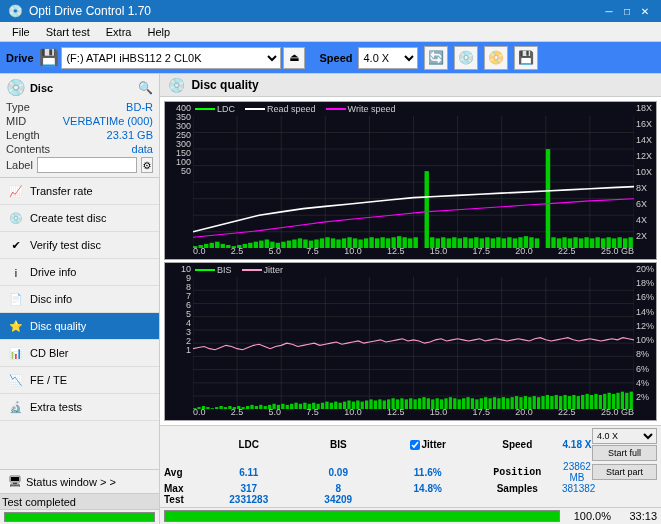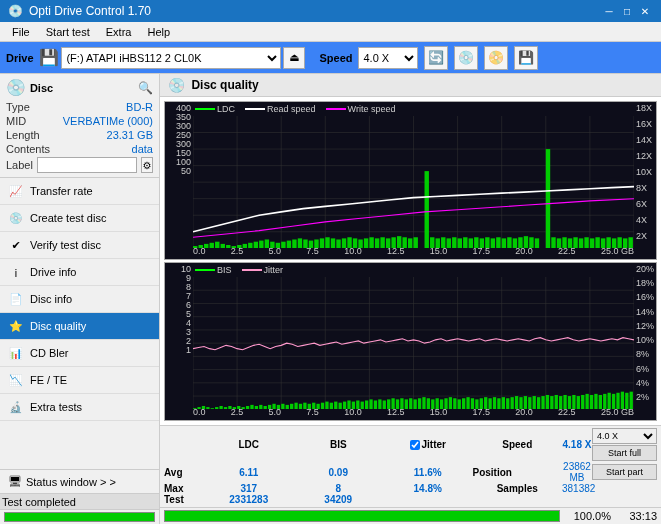--- a/index.html
+++ b/index.html
@@ -598,21 +598,21 @@
           </select>
           <button style="width:100%;height:16px;font-size:9px;background:#e0e0e0;border:1px solid #aaa;cursor:pointer;">Start full</button>
         </div>
       </div>
 
       <div style="display:flex;align-items:center;font-size:10px;">
         <div style="width:40px;font-weight:bold;">Avg</div>
         <div style="flex:1;text-align:center;color:#0066cc;font-weight:bold;">6.11</div>
         <div style="flex:1;text-align:center;color:#0066cc;font-weight:bold;">0.09</div>
         <div style="flex:1;text-align:center;color:#0066cc;font-weight:bold;">11.6%</div>
-        <div style="flex:1;text-align:left;font-weight:bold;">Position</div>
+        <div style="flex:1;text-align:center;font-weight:bold;font-family:Liberation Mono, monospace;">Position</div>
         <div style="width:30px;text-align:center;color:#0066cc;">23862 MB</div>
         <div style="width:65px;">
           <button style="width:100%;height:16px;font-size:9px;background:#e0e0e0;border:1px solid #aaa;cursor:pointer;">Start part</button>
         </div>
       </div>
 
       <div style="display:flex;align-items:center;font-size:10px;">
         <div style="width:40px;font-weight:bold;">Max</div>
         <div style="flex:1;text-align:center;color:#0066cc;font-weight:bold;">317</div>
         <div style="flex:1;text-align:center;color:#0066cc;font-weight:bold;">8</div>

